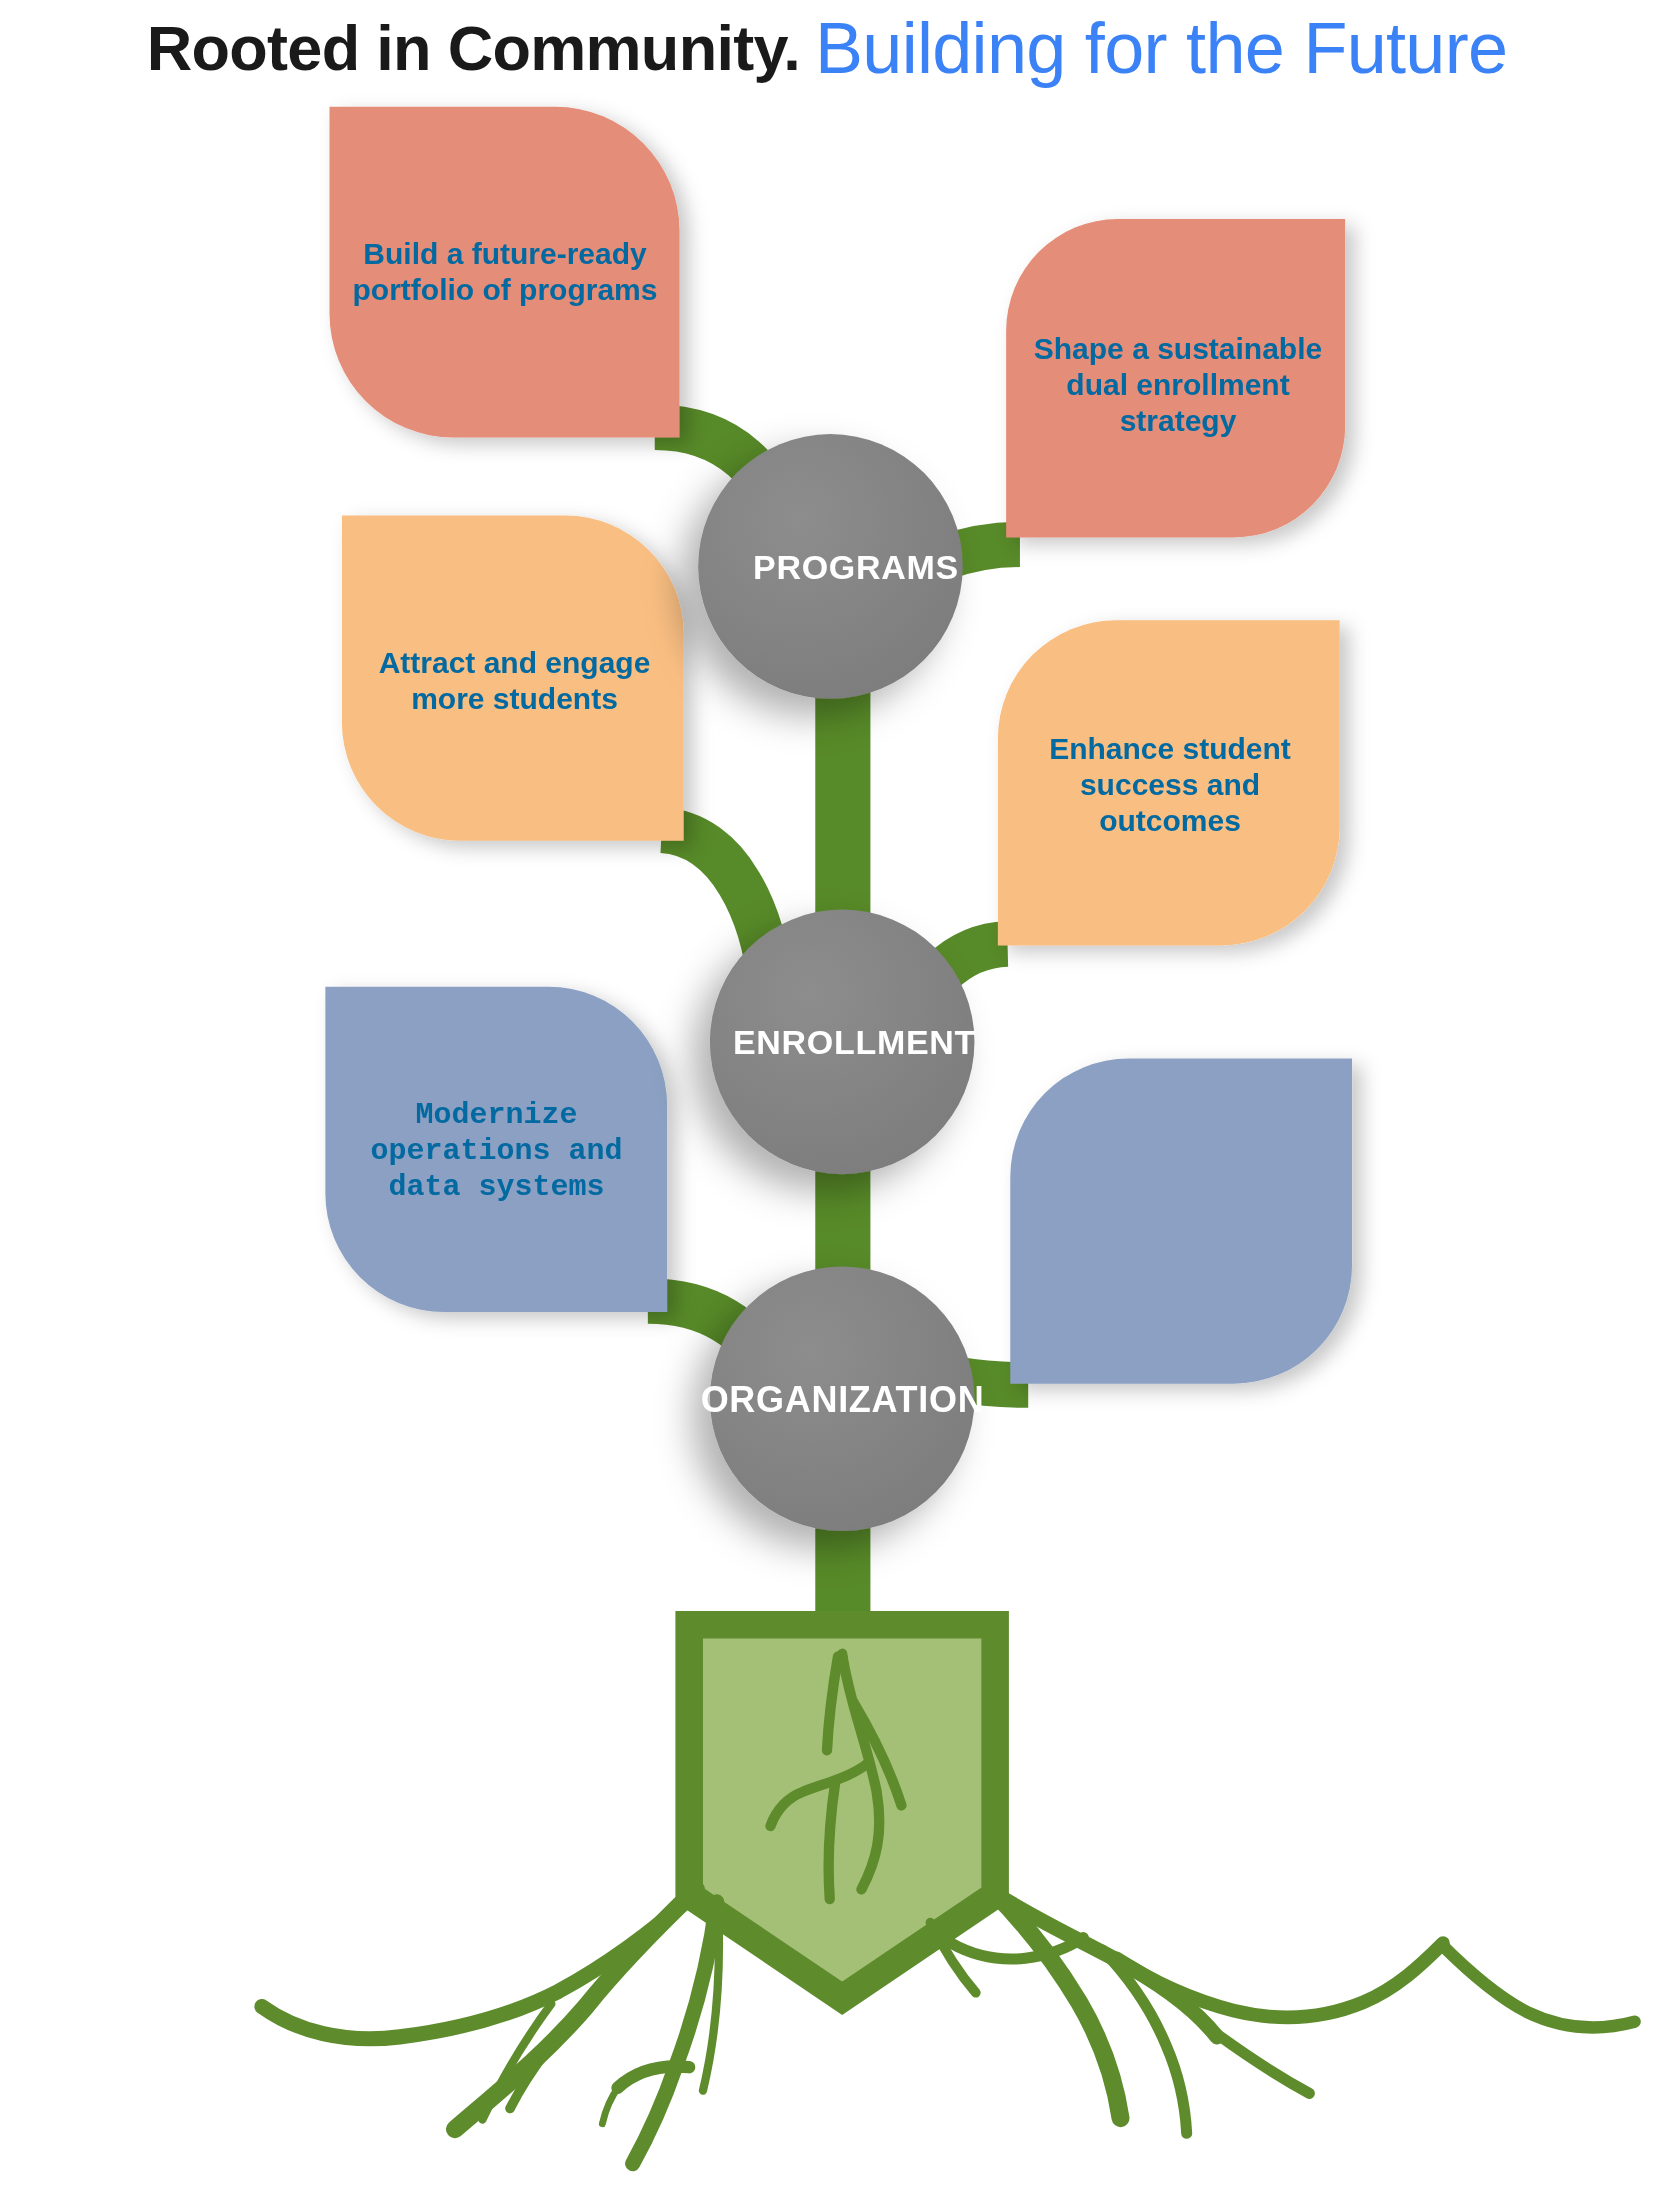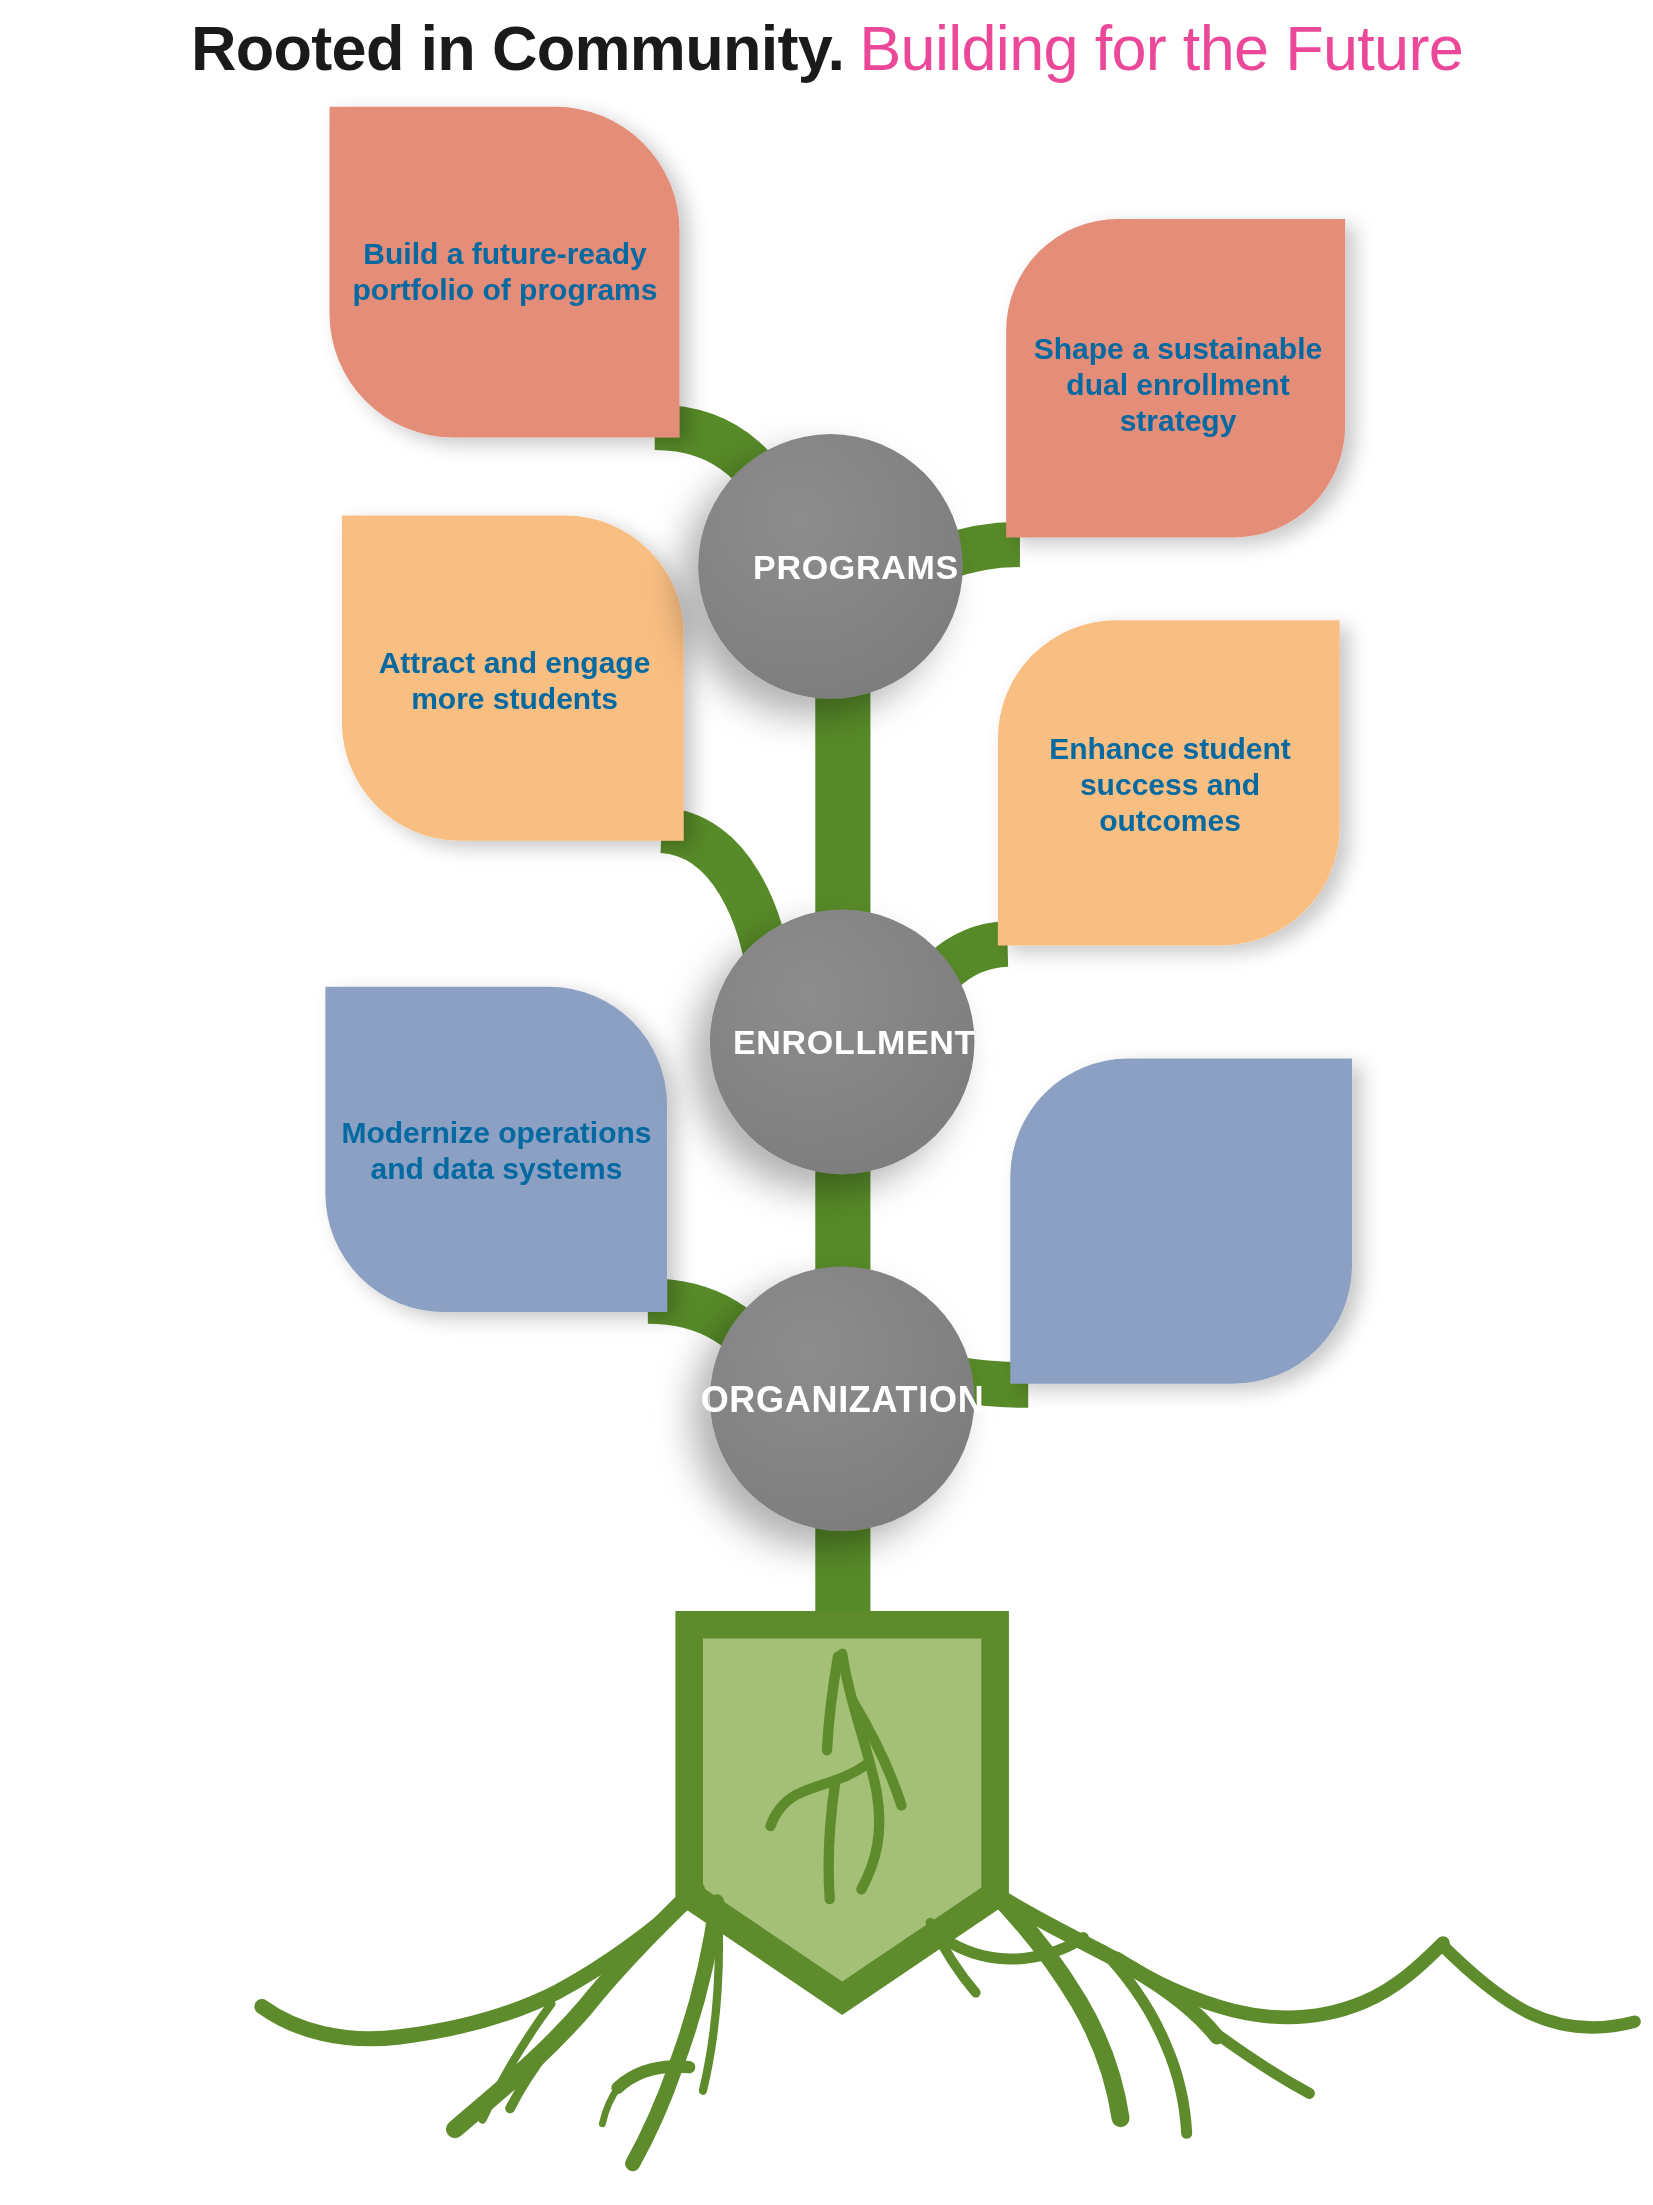--- a/index.html
+++ b/index.html
@@ -14,21 +14,21 @@
   
   #title-bar{
     position:absolute;left:0;top:0;width:1654px;height:96px;
     display:flex;align-items:center;justify-content:center;
     white-space:nowrap;
   }
   #title-bold{
     font-size:63px;font-weight:bold;color:#1a1a1a;letter-spacing:-0.7px;
   }
   #title-light{
-    font-size:63px;font-weight:normal;color:#ec4899;letter-spacing:-0.7px;
+    font-size:72px;font-weight:normal;color:#3b82f6;letter-spacing:-0.7px;
     margin-left:15px;
   }
 
   
   #art{position:absolute;left:0;top:0;width:1654px;height:2205px;}
 
   
   .leaf-label{
     position:absolute;
     color:#0369a1;font-weight:bold;text-align:center;
@@ -138,21 +138,21 @@
   </svg>
 
   <div class="leaf-label" style="left:343px;top:134px;width:324px;height:276px;font-size:30px;">Build a future-ready portfolio of programs</div>
 
   <div class="leaf-label" style="left:353px;top:544px;width:323px;height:273px;font-size:30px;">Attract and engage more students</div>
 
   <div class="leaf-label" style="left:1016px;top:247px;width:324px;height:276px;font-size:30px;">Shape a sustainable dual enrollment strategy</div>
 
   <div class="leaf-label" style="left:1008px;top:648px;width:324px;height:273px;font-size:30px;">Enhance student success and outcomes</div>
 
-  <div class="leaf-label" style="left:336px;top:1014px;width:321px;height:273px;font-size:30px;">Modernize operations and data systems</div>
+  <div class="leaf-label" style="left:336px;top:1014px;width:321px;height:273px;font-size:30px;font-family:Liberation Mono, monospace;">Modernize operations and data systems</div>
 
 
   <div class="node-label" style="left:698px;top:542px;width:316px;height:50px;font-size:34px;">PROGRAMS</div>
 
   <div class="node-label" style="left:710px;top:1017px;width:265px;height:50px;font-size:34px;padding-left:12px;">ENROLLMENT</div>
 
   <div class="node-label" style="left:710px;top:1376px;width:265px;height:48px;font-size:36px;">ORGANIZATION</div>
 
 </div>
 

